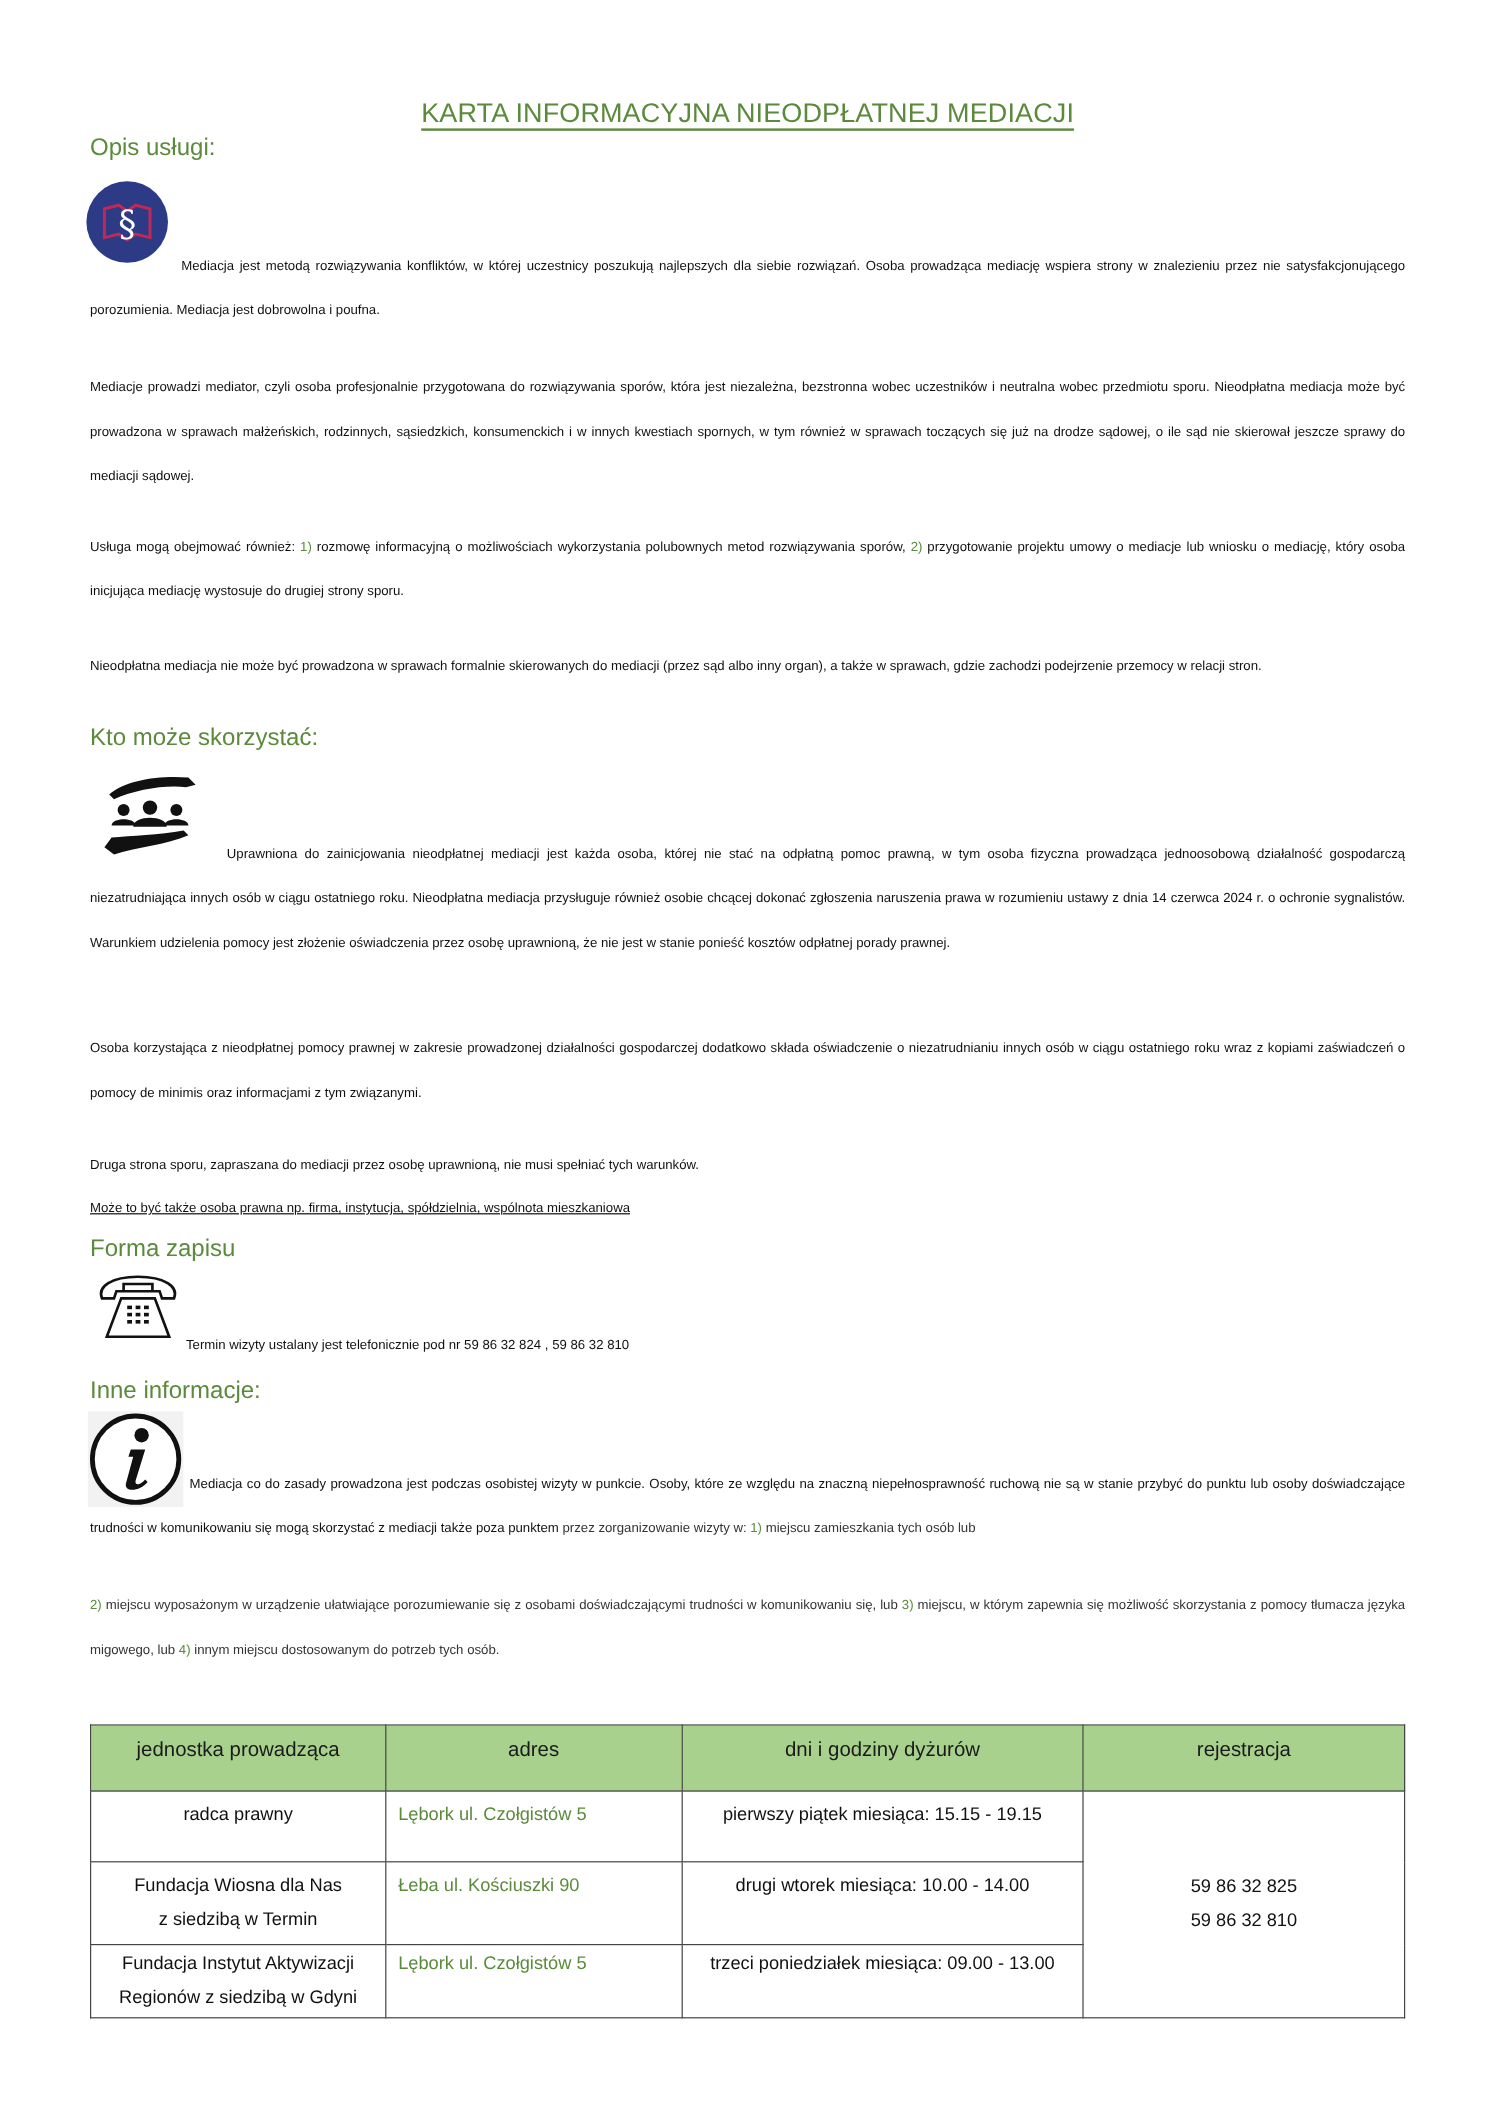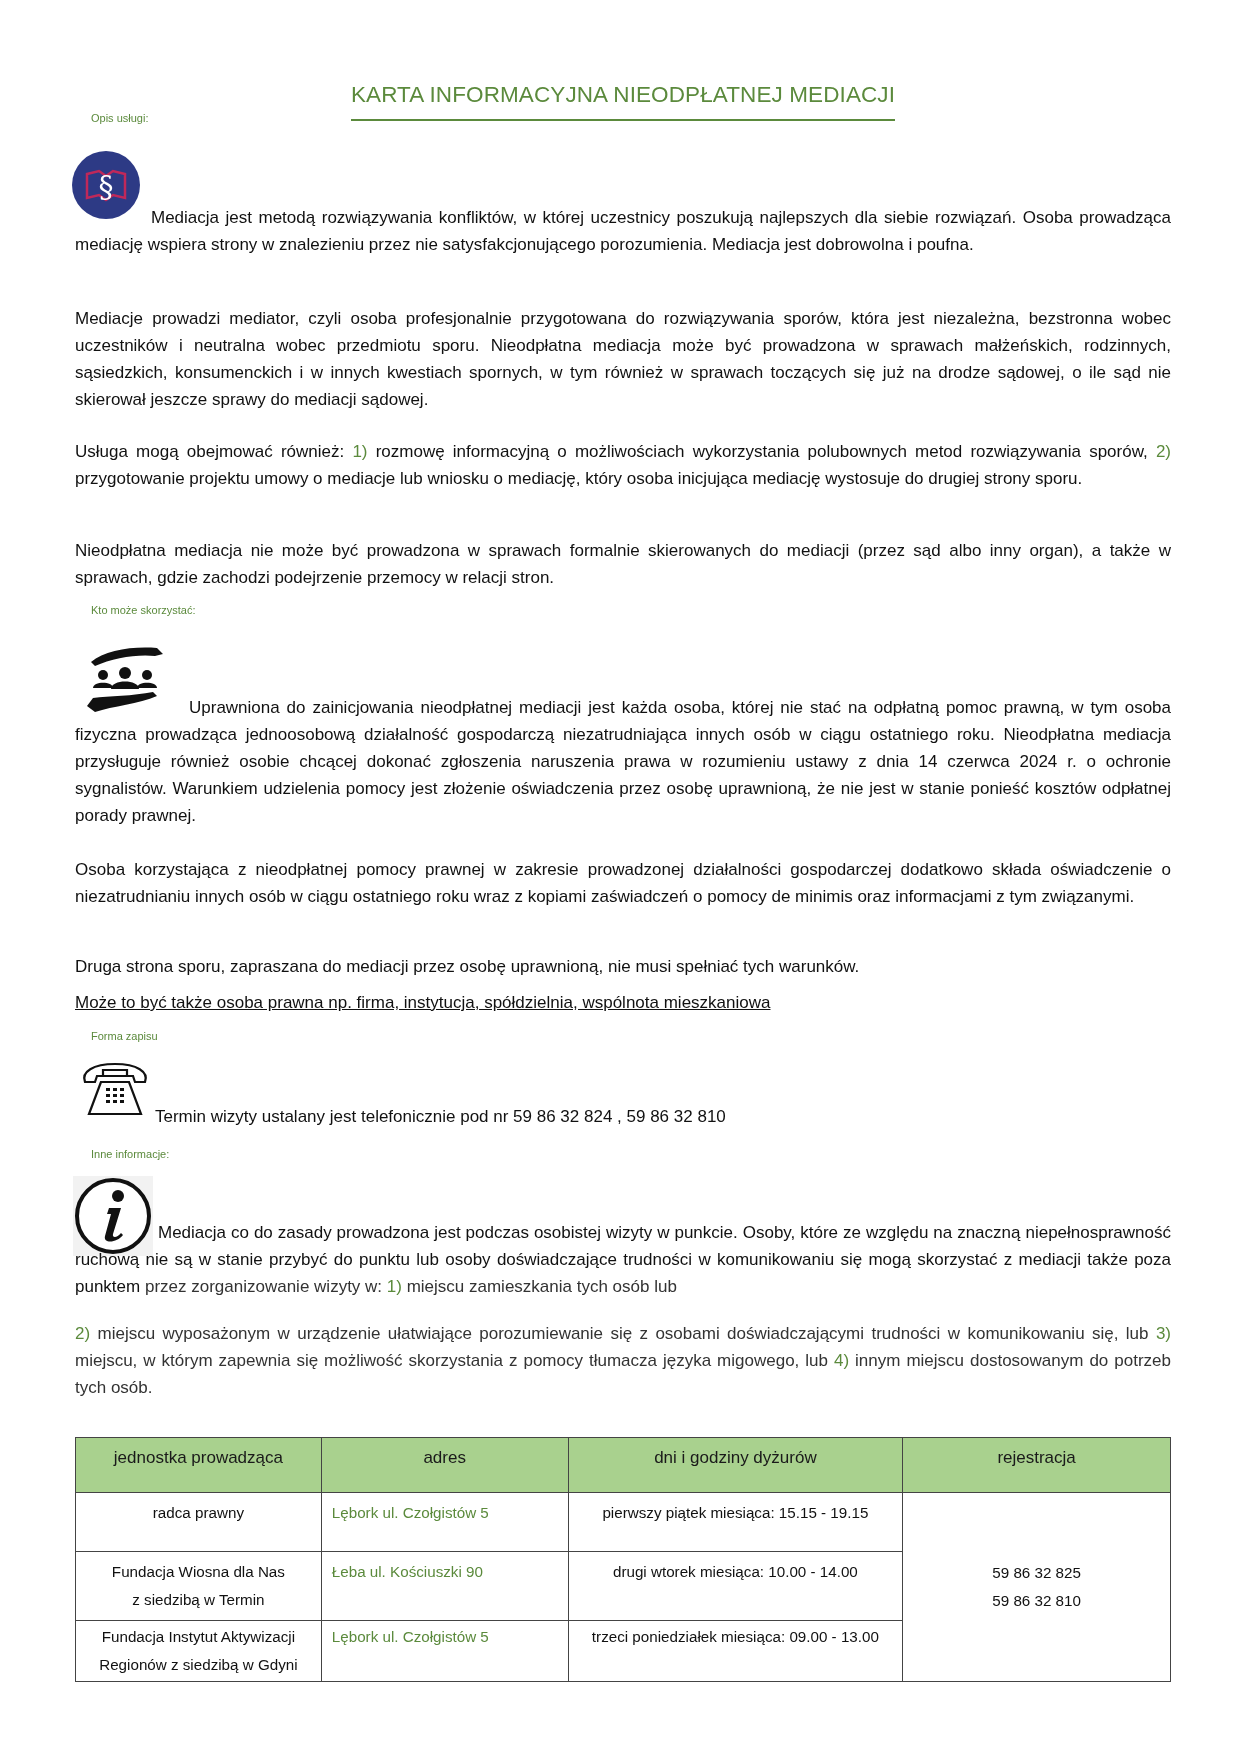--- a/index.html
+++ b/index.html
@@ -6,27 +6,27 @@
   body {
     width: 1240px; height: 1754px; position: relative; overflow: hidden;
     font-family: "Liberation Sans", "DejaVu Sans", sans-serif;
     color: #111111;
   }
   .page { position: absolute; left: 75px; top: 0; width: 1096px; }
   .title {
     position: absolute; left: 0; top: 82px; width: 1096px; text-align: center;
     color: #5b8a3c; font-size: 22.5px; letter-spacing: 0.1px;
   }
-  .title span { border-bottom: 2px solid #5b8a3c; padding-bottom: 12px; }
+  .title span { border-bottom: 2px solid #5b8a3c; padding-bottom: 0px; }
   .section-label {
-    position: absolute; left: 16px; color: #5b8a3c; font-size: 11px;
+    position: absolute; left: 0; color: #5b8a3c; font-size: 20px;
   }
   .para {
-    position: absolute; left: 0; width: 1096px; font-size: 17px;
-    line-height: 27px; text-align: justify; text-align-last: left;
+    position: absolute; left: 0; width: 1096px; font-size: 11px;
+    line-height: 37px; text-align: justify; text-align-last: left;
     word-spacing: 0px;
   }
   .green { color: #5b8a3c; }
   .grey { color: #333333; }
   .icon { position: absolute; left: 0; }
 
   table.schedule {
     position: absolute; left: 0; top: 1437px; width: 1096px;
     border-collapse: collapse; font-size: 15.2px;
   }

